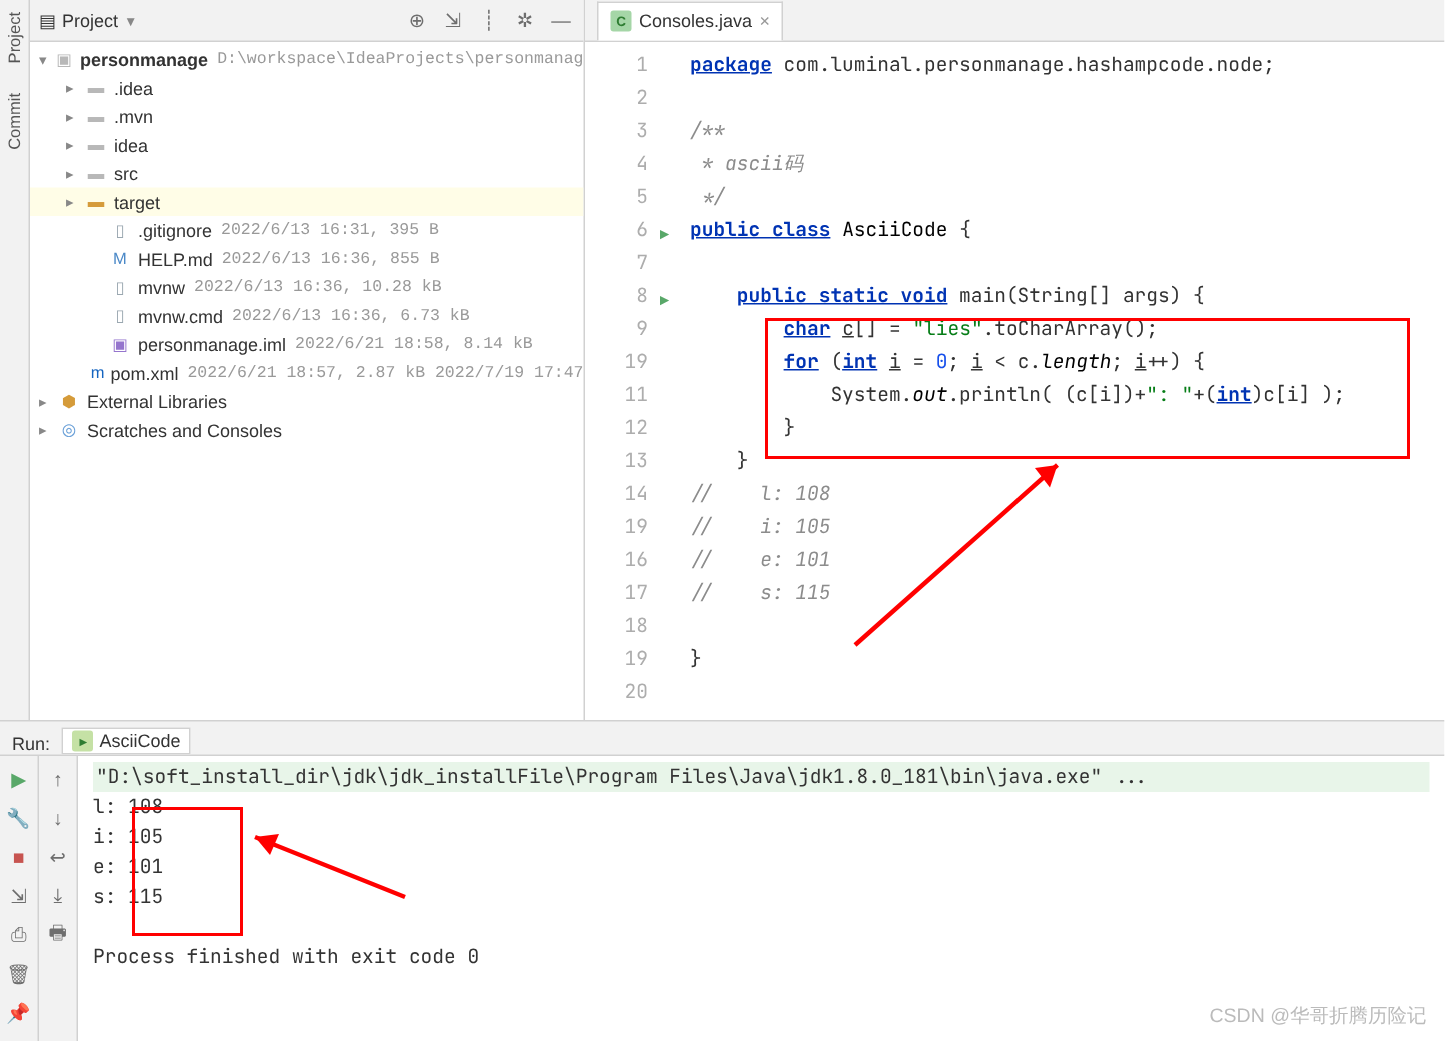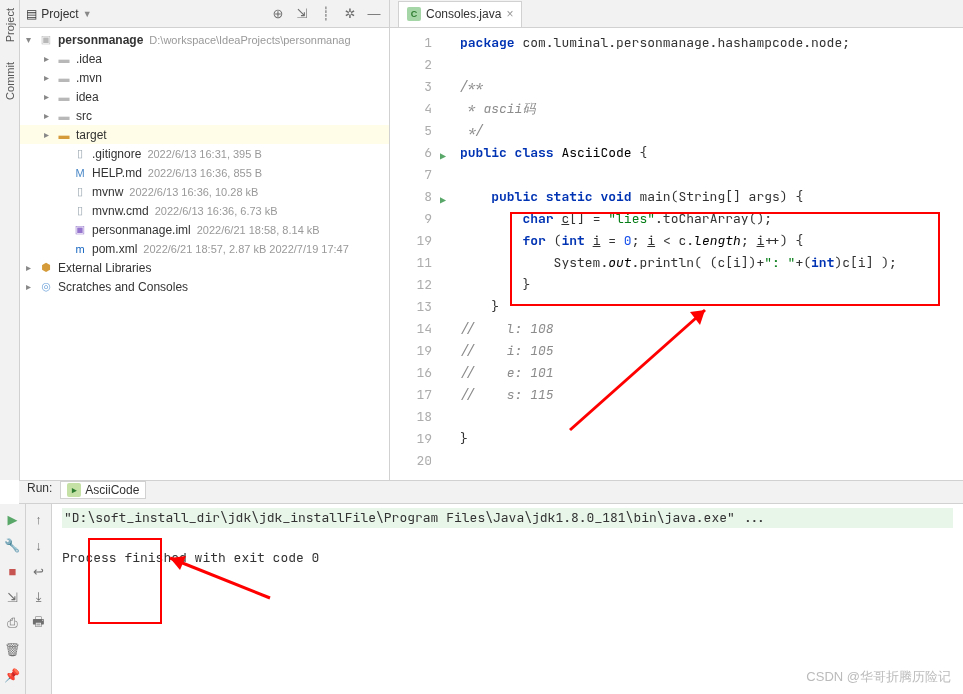--- a/index.html
+++ b/index.html
@@ -11,41 +11,41 @@
 .panel-header { height: 28px; background: #f2f2f2; border-bottom: 1px solid #d1d1d1; display: flex; align-items: center; padding: 0 6px; gap: 6px; }
 .panel-header .title { display: flex; align-items: center; gap: 4px; font-size: 12px; color: #333; }
 .panel-header .spacer { flex: 1; }
 .icon-btn { width: 18px; height: 18px; display: flex; align-items: center; justify-content: center; color: #6e6e6e; cursor: pointer; font-size: 13px; }
 .tree { flex: 1; overflow: auto; padding: 2px 0; font-size: 12px; }
 .tree-row { display: flex; align-items: center; height: 19px; padding-left: 6px; white-space: nowrap; }
 .tree-row.open-dir { background: #fffde7; }
 .chev { width: 12px; color: #888; font-size: 10px; }
 .ticon { width: 16px; height: 16px; margin-right: 4px; display: flex; align-items: center; justify-content: center; font-size: 11px; }
 .folder { color: #b8b8b8; }
-.meta { color: #999; margin-left: 6px; font-size: 11px; }
+.meta { color: #999; margin-left: 6px; font-size: 11px; font-family: Liberation Mono, monospace; }
 .bold { font-weight: bold; }
 .editor-area { flex: 1; display: flex; flex-direction: column; }
 .tab-bar { height: 28px; background: #f2f2f2; border-bottom: 1px solid #d1d1d1; display: flex; align-items: center; padding-left: 8px; }
 .file-tab { height: 26px; background: #fff; border: 1px solid #d1d1d1; border-bottom: none; display: flex; align-items: center; padding: 0 8px; gap: 5px; font-size: 12px; }
 .close-x { color: #999; cursor: pointer; }
 .editor-body { flex: 1; display: flex; overflow: hidden; position: relative; }
 .gutter { width: 50px; background: #fff; text-align: right; padding-right: 8px; color: #adadad; font-family: "JetBrains Mono", Consolas, monospace; font-size: 13px; line-height: 22px; padding-top: 4px; }
 .gutter-line { height: 22px; position: relative; }
 .run-marker { position: absolute; right: -14px; top: 4px; color: #59a869; font-size: 10px; }
 .code { flex: 1; font-family: "JetBrains Mono", Consolas, monospace; font-size: 13px; line-height: 22px; padding: 4px 0 0 20px; white-space: pre; position: relative; }
-.kw { color: #0033b3; font-weight: 600; }
+.kw { color: #0033b3; font-weight: 600; text-decoration: underline; }
 .str { color: #067d17; }
 .num { color: #1750eb; }
 .com { color: #8c8c8c; font-style: italic; }
 .field { color: #000000; font-style: italic; }
 .cls { color: #000; }
 .red-box1 { position: absolute; border: 2px solid #ff0000; left: 510px; top: 212px; width: 430px; height: 94px; pointer-events: none; }
 .red-box2 { position: absolute; border: 2px solid #ff0000; left: 88px; top: 538px; width: 74px; height: 86px; pointer-events: none; }
 .arrow { position: absolute; pointer-events: none; }
-.run-header { position: absolute; left: 0; top: 480px; right: 0; height: 24px; background: #f2f2f2; border-top: 1px solid #d1d1d1; border-bottom: 1px solid #d1d1d1; display: flex; align-items: flex-start; padding-left: 8px; gap: 8px; font-size: 12px; margin-left: 19px; }
+.run-header { position: absolute; left: 0; top: 480px; right: 0; height: 24px; background: #f2f2f2; border-top: 1px solid #d1d1d1; border-bottom: 1px solid #d1d1d1; display: flex; align-items: flex-end; padding-left: 8px; gap: 8px; font-size: 12px; }
 .run-content-wrap { position: absolute; left: 0; top: 504px; right: 0; bottom: 0; display: flex; }
 .run-side { width: 26px; background: #f2f2f2; border-right: 1px solid #d1d1d1; display: flex; flex-direction: column; align-items: center; padding-top: 6px; gap: 8px; }
 .run-side2 { width: 26px; background: #f2f2f2; border-right: 1px solid #d1d1d1; display: flex; flex-direction: column; align-items: center; padding-top: 6px; gap: 8px; }
 .console { flex: 1; font-family: "JetBrains Mono", Consolas, monospace; font-size: 13px; line-height: 20px; padding: 4px 10px; }
 .console .cmd { background: #e8f5e9; padding: 0 2px; }
 .watermark { position: absolute; right: 12px; bottom: 8px; color: #bbb; font-size: 13px; }
 .java-icon { width: 14px; height: 14px; border-radius: 2px; background: #a5d6a7; color: #2e7d32; font-size: 9px; display: flex; align-items: center; justify-content: center; font-weight: bold; }
 </style>
 </head>
 <body>
@@ -209,20 +209,26 @@
   </div>
   <div class="run-side2">
     <span class="icon-btn">↑</span>
     <span class="icon-btn">↓</span>
     <span class="icon-btn">↩</span>
     <span class="icon-btn">⤓</span>
     <span class="icon-btn">🖶</span>
   </div>
   <div class="console">
     <div class="cmd">"D:\soft_install_dir\jdk\jdk_installFile\Program Files\Java\jdk1.8.0_181\bin\java.exe" ...</div>
+    <div id="console-out">
+        <div>l: 108</div>
+        <div>i: 105</div>
+        <div>e: 101</div>
+        <div>s: 115</div>
+      </div>
     <div>&nbsp;</div>
     <div style="color:#333">Process finished with exit code 0</div>
   </div>
 </div>
 
 <div class="red-box1"></div>
 <div class="red-box2"></div>
 <svg class="arrow" style="left:560px;top:300px" width="160" height="140">
   <line x1="10" y1="130" x2="145" y2="10" stroke="#ff0000" stroke-width="3"></line>
   <polygon points="145,10 130,12 140,25" fill="#ff0000"></polygon>

